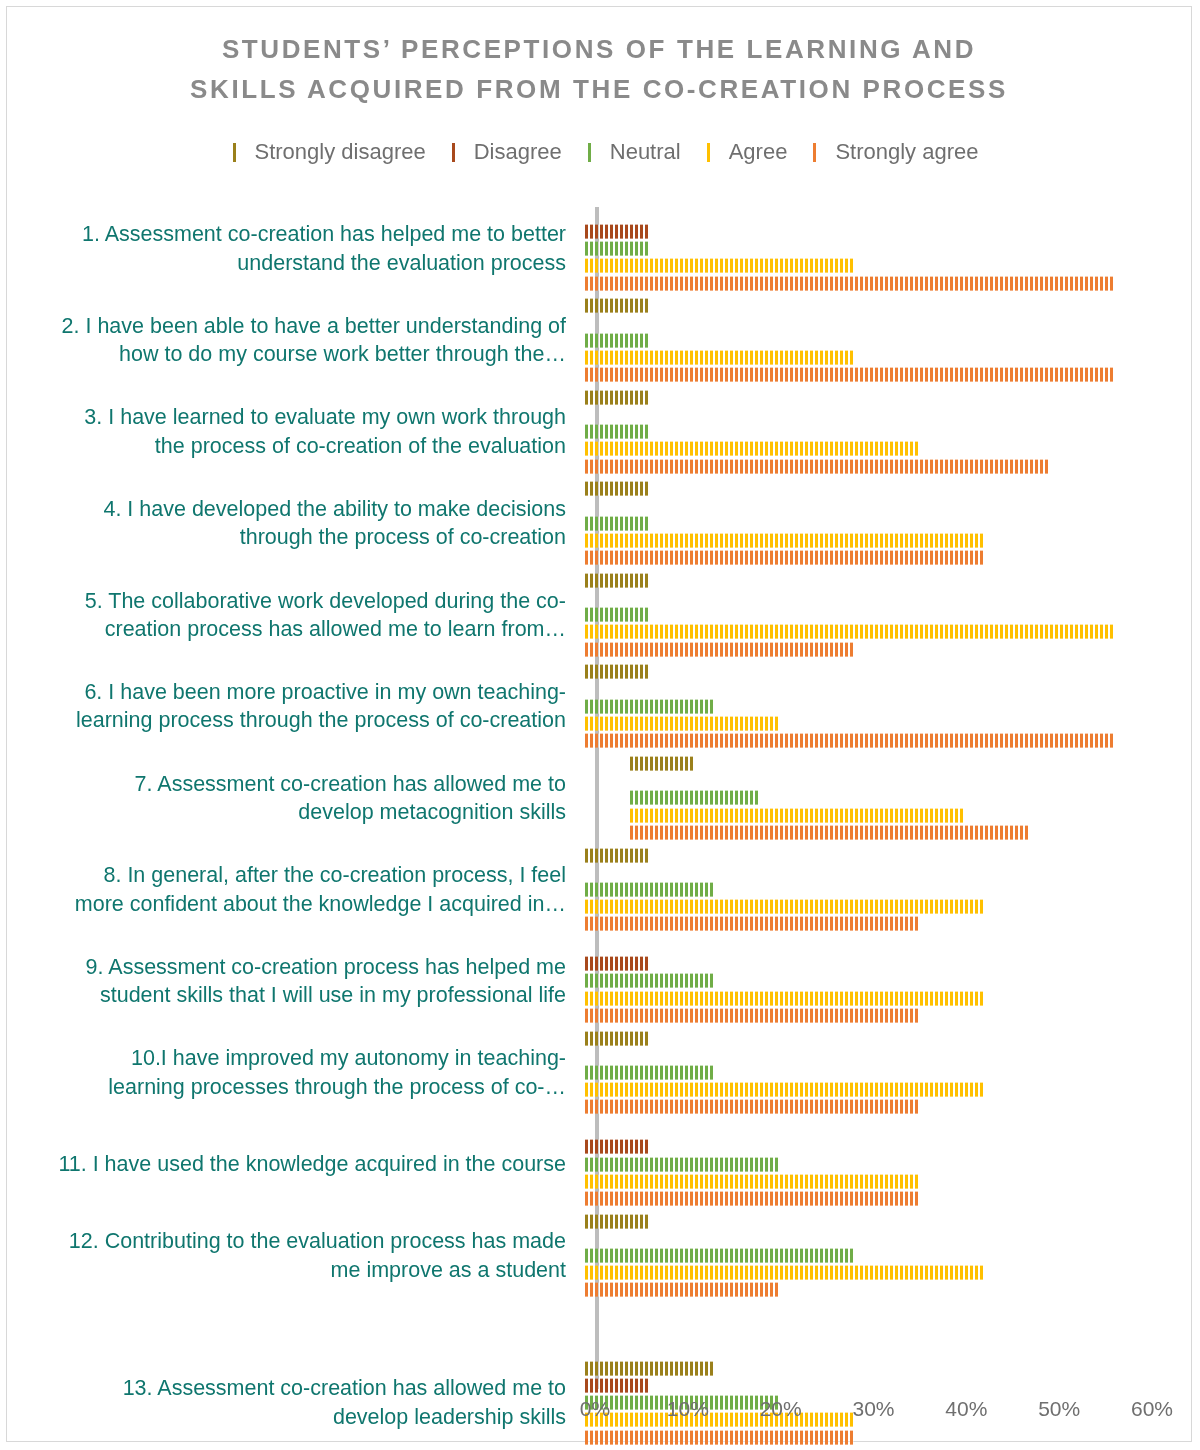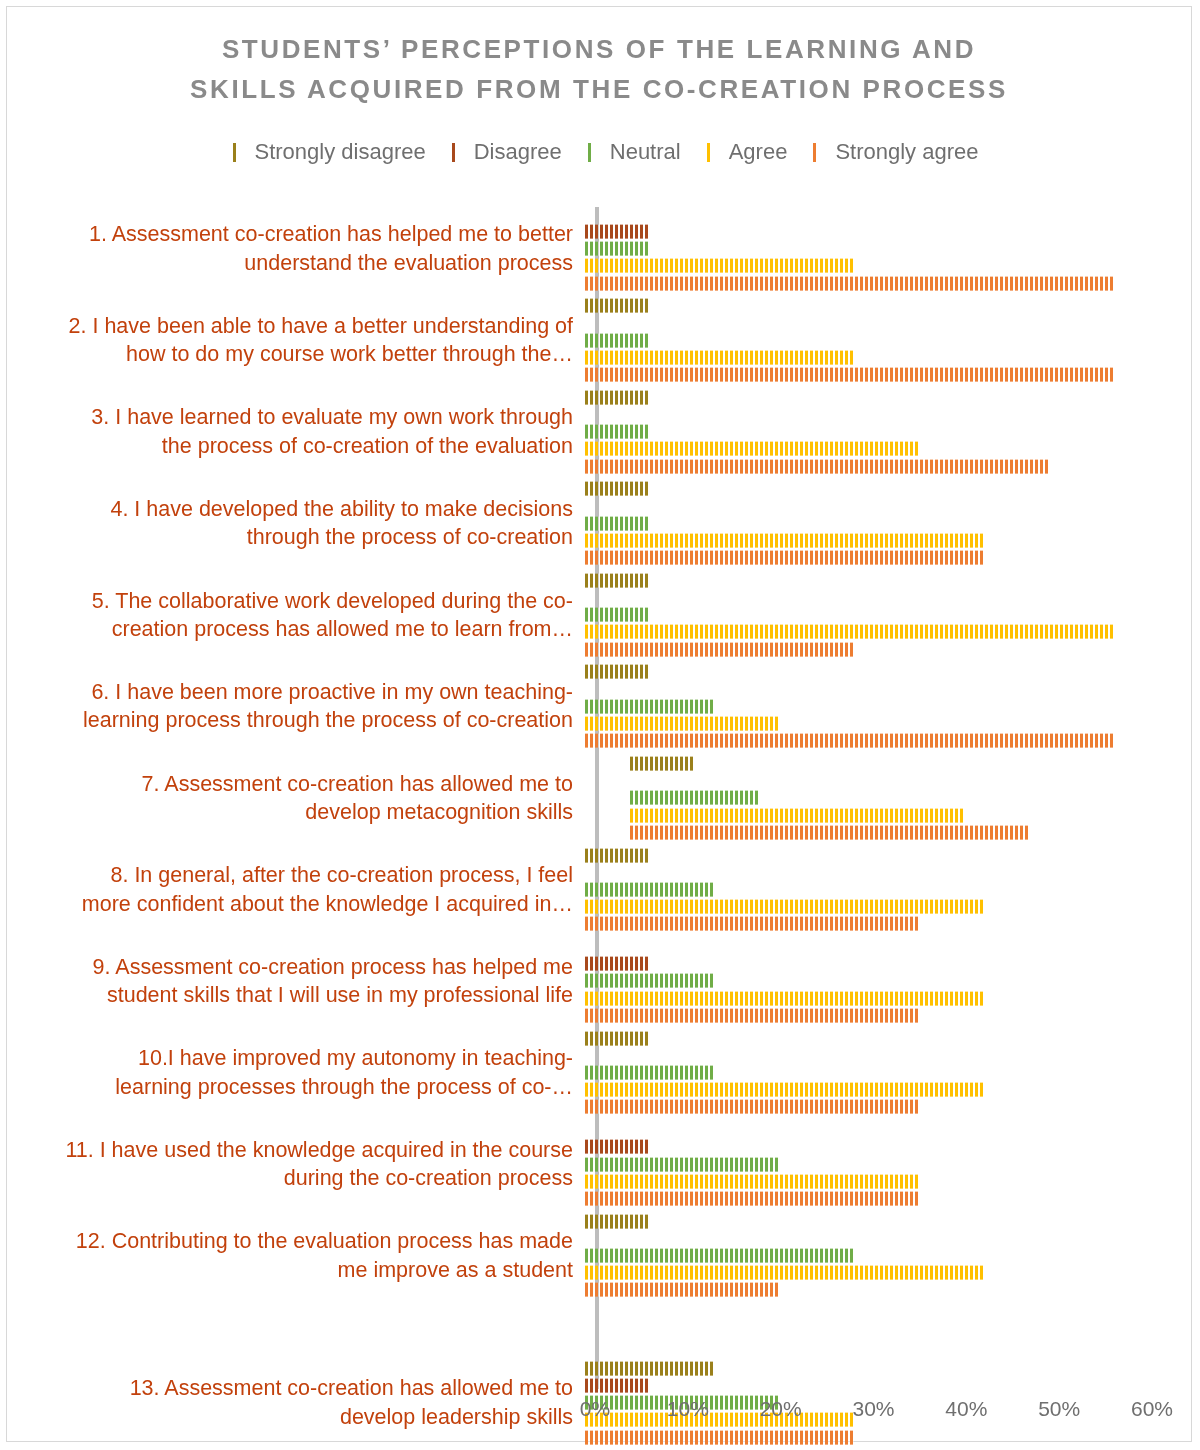--- a/index.html
+++ b/index.html
@@ -79,25 +79,25 @@
   }
   .group {
     position: absolute;
     left: 0;
     width: 1186px;
     display: flex;
   }
   .cat-label {
     width: 578px;
     box-sizing: border-box;
-    padding-right: 12px;
+    padding-right: 19px;
     text-align: right;
     font-size: 21.5px;
     line-height: 1.32;
-    color: #c2410c;
+    color: #0f766e;
     display: flex;
     flex-direction: column;
     justify-content: center;
   }
   .bars {
     position: relative;
     flex: 1;
     padding-left: 4px;
   }
   .bar {
@@ -306,21 +306,20 @@
             <div class="bar" title="Disagree: 0%" style="width: 0px;"></div>
             <div class="bar" title="Neutral: 14%" style="width: 129.967px; background-image: linear-gradient(90deg, rgb(112, 173, 71) 0px, rgb(112, 173, 71) 3px, rgba(255, 255, 255, 0.3) 3px, rgba(255, 255, 255, 0.3) 5px);"></div>
             <div class="bar" title="Agree: 43%" style="width: 399.183px; background-image: linear-gradient(90deg, rgb(255, 192, 0) 0px, rgb(255, 192, 0) 3px, rgba(255, 255, 255, 0.3) 3px, rgba(255, 255, 255, 0.3) 5px);"></div>
             <div class="bar" title="Strongly agree: 36%" style="width: 334.2px; background-image: linear-gradient(90deg, rgb(237, 125, 49) 0px, rgb(237, 125, 49) 3px, rgba(255, 255, 255, 0.3) 3px, rgba(255, 255, 255, 0.3) 5px);"></div>
           </div>
         </div>
       </div>
       <div class="group" style="top: 915.385px; height: 91.5385px;">
         <div class="cat-label">
           <div>11. I have used the knowledge acquired in the course</div>
-          <div>during the co-creation process</div>
         </div>
         <div class="bars">
           <div style="position: absolute; left: 0px; top: 50%; transform: translateY(-50%); width: 100%;">
             <div class="bar" title="Strongly disagree: 0%" style="width: 0px;"></div>
             <div class="bar" title="Disagree: 7%" style="width: 64.9833px; background-image: linear-gradient(90deg, rgb(168, 73, 28) 0px, rgb(168, 73, 28) 3px, rgba(255, 255, 255, 0.3) 3px, rgba(255, 255, 255, 0.3) 5px);"></div>
             <div class="bar" title="Neutral: 21%" style="width: 194.95px; background-image: linear-gradient(90deg, rgb(112, 173, 71) 0px, rgb(112, 173, 71) 3px, rgba(255, 255, 255, 0.3) 3px, rgba(255, 255, 255, 0.3) 5px);"></div>
             <div class="bar" title="Agree: 36%" style="width: 334.2px; background-image: linear-gradient(90deg, rgb(255, 192, 0) 0px, rgb(255, 192, 0) 3px, rgba(255, 255, 255, 0.3) 3px, rgba(255, 255, 255, 0.3) 5px);"></div>
             <div class="bar" title="Strongly agree: 36%" style="width: 334.2px; background-image: linear-gradient(90deg, rgb(237, 125, 49) 0px, rgb(237, 125, 49) 3px, rgba(255, 255, 255, 0.3) 3px, rgba(255, 255, 255, 0.3) 5px);"></div>
           </div>
         </div>

